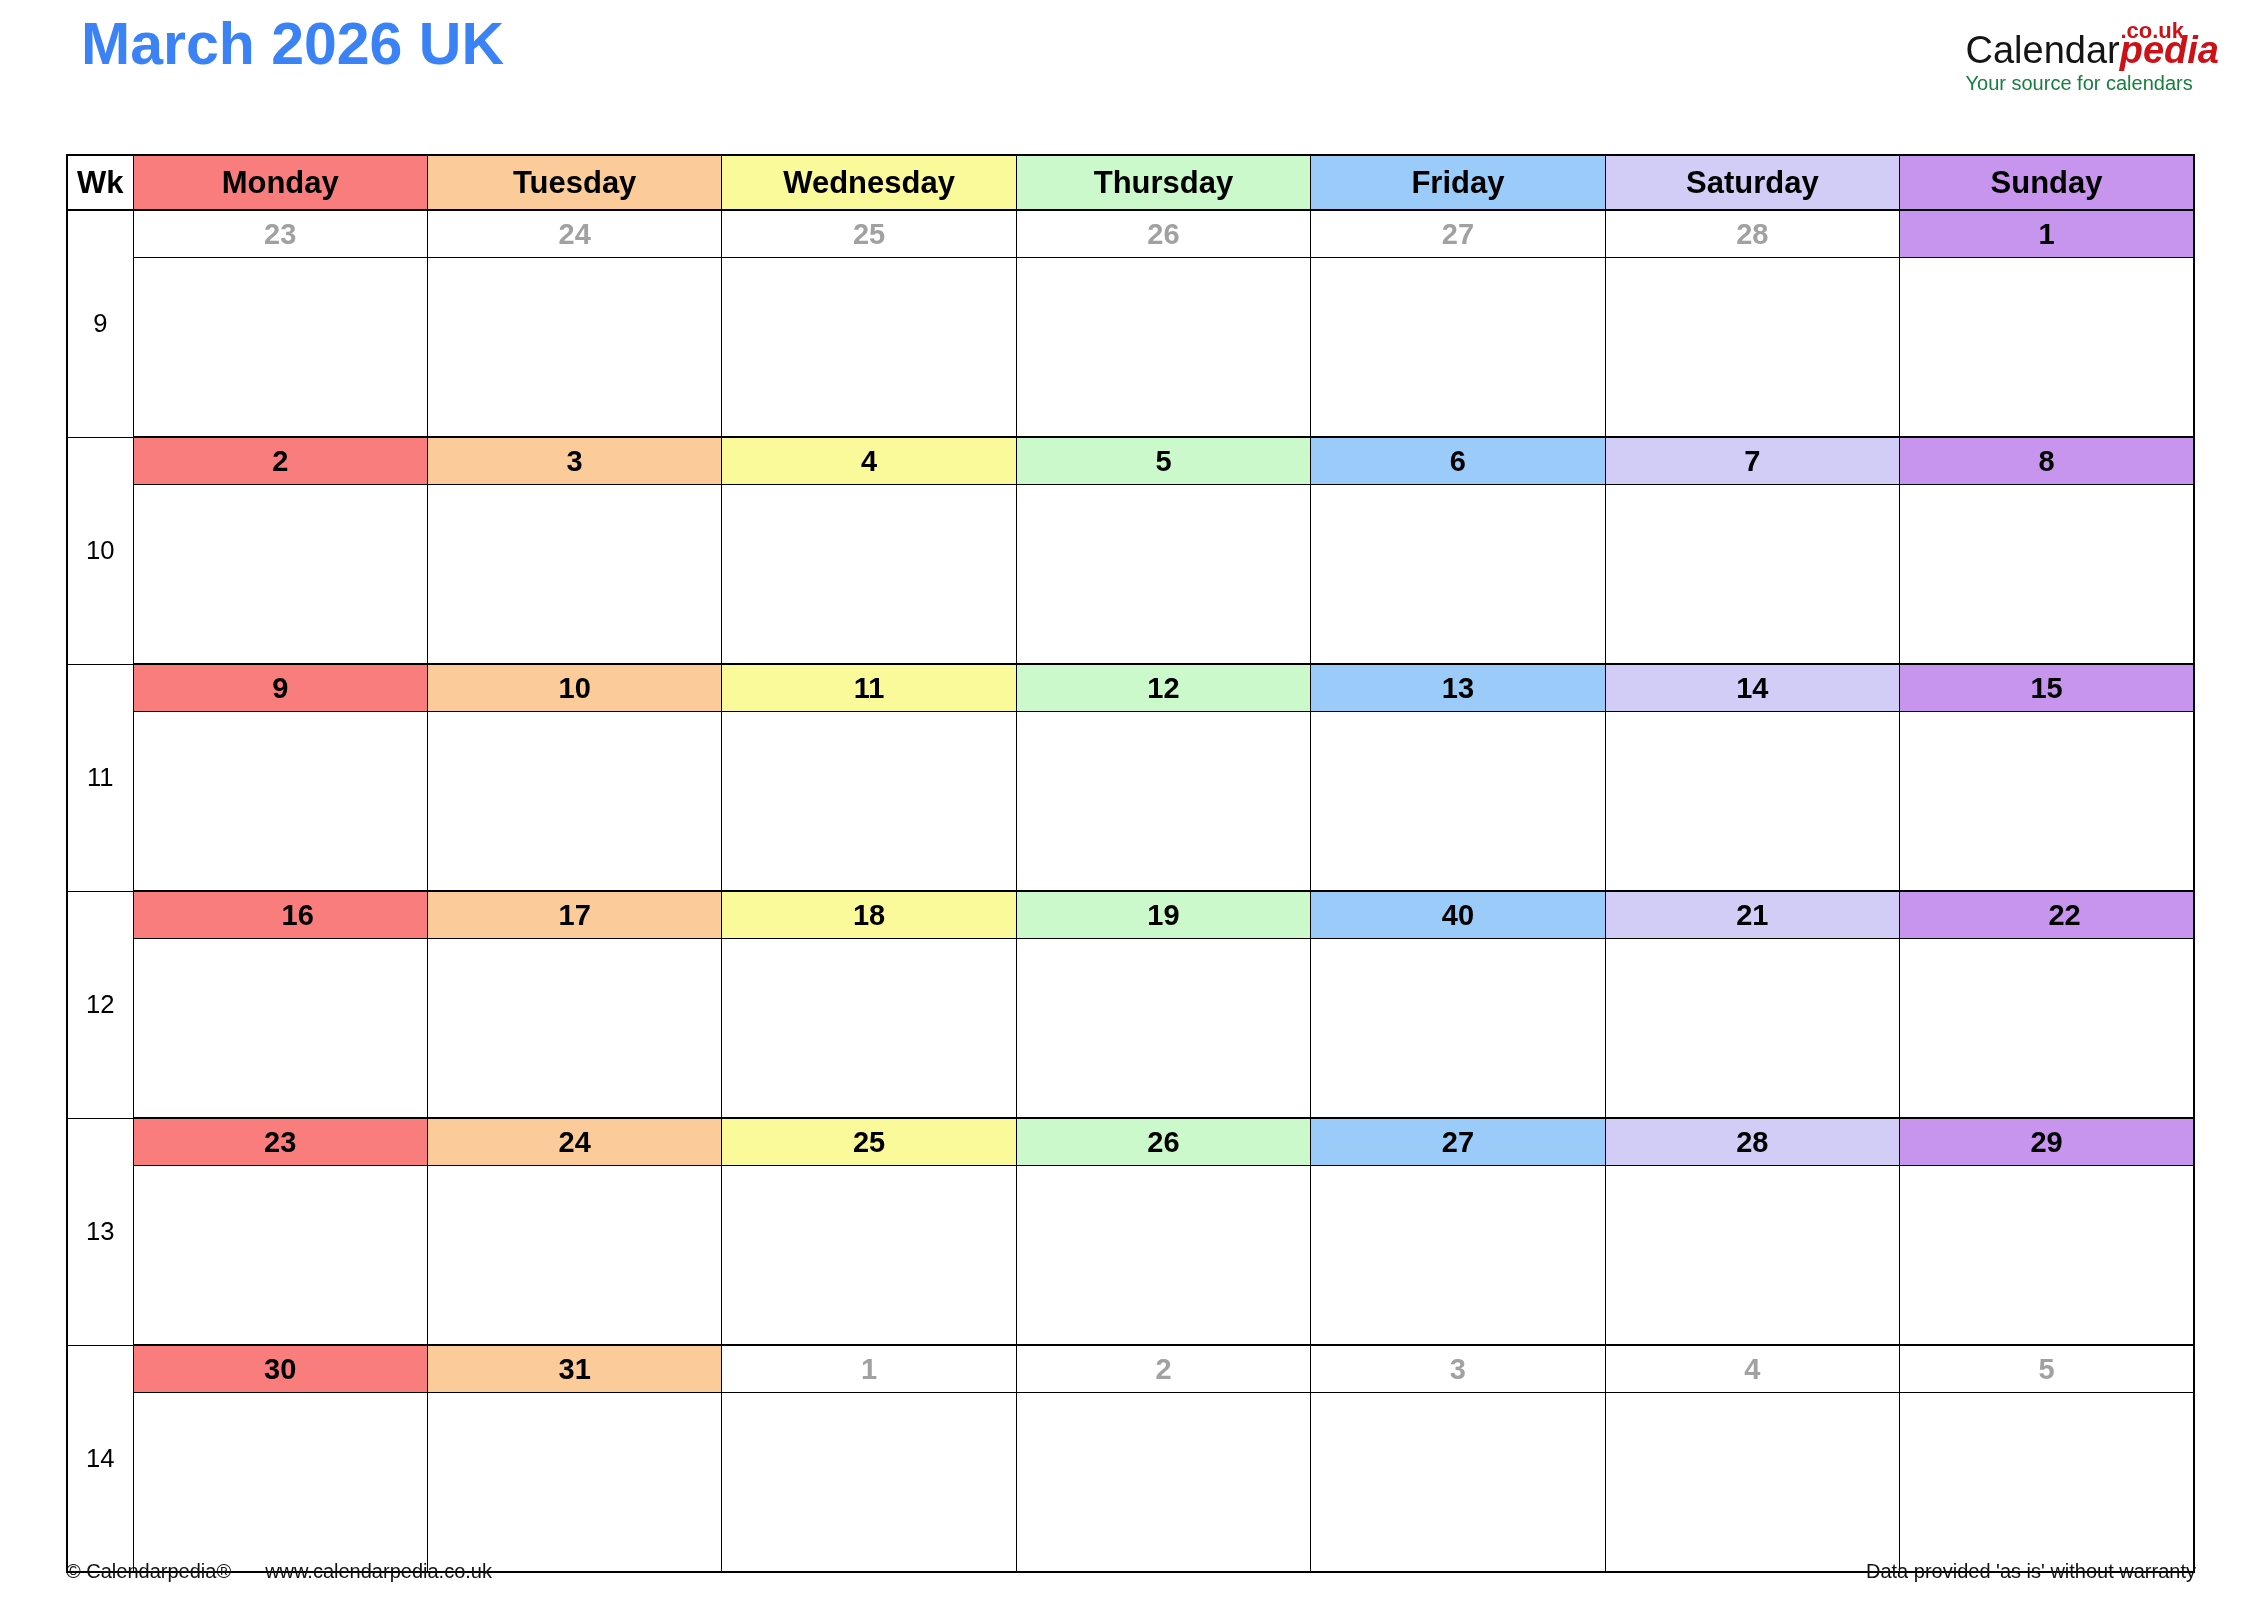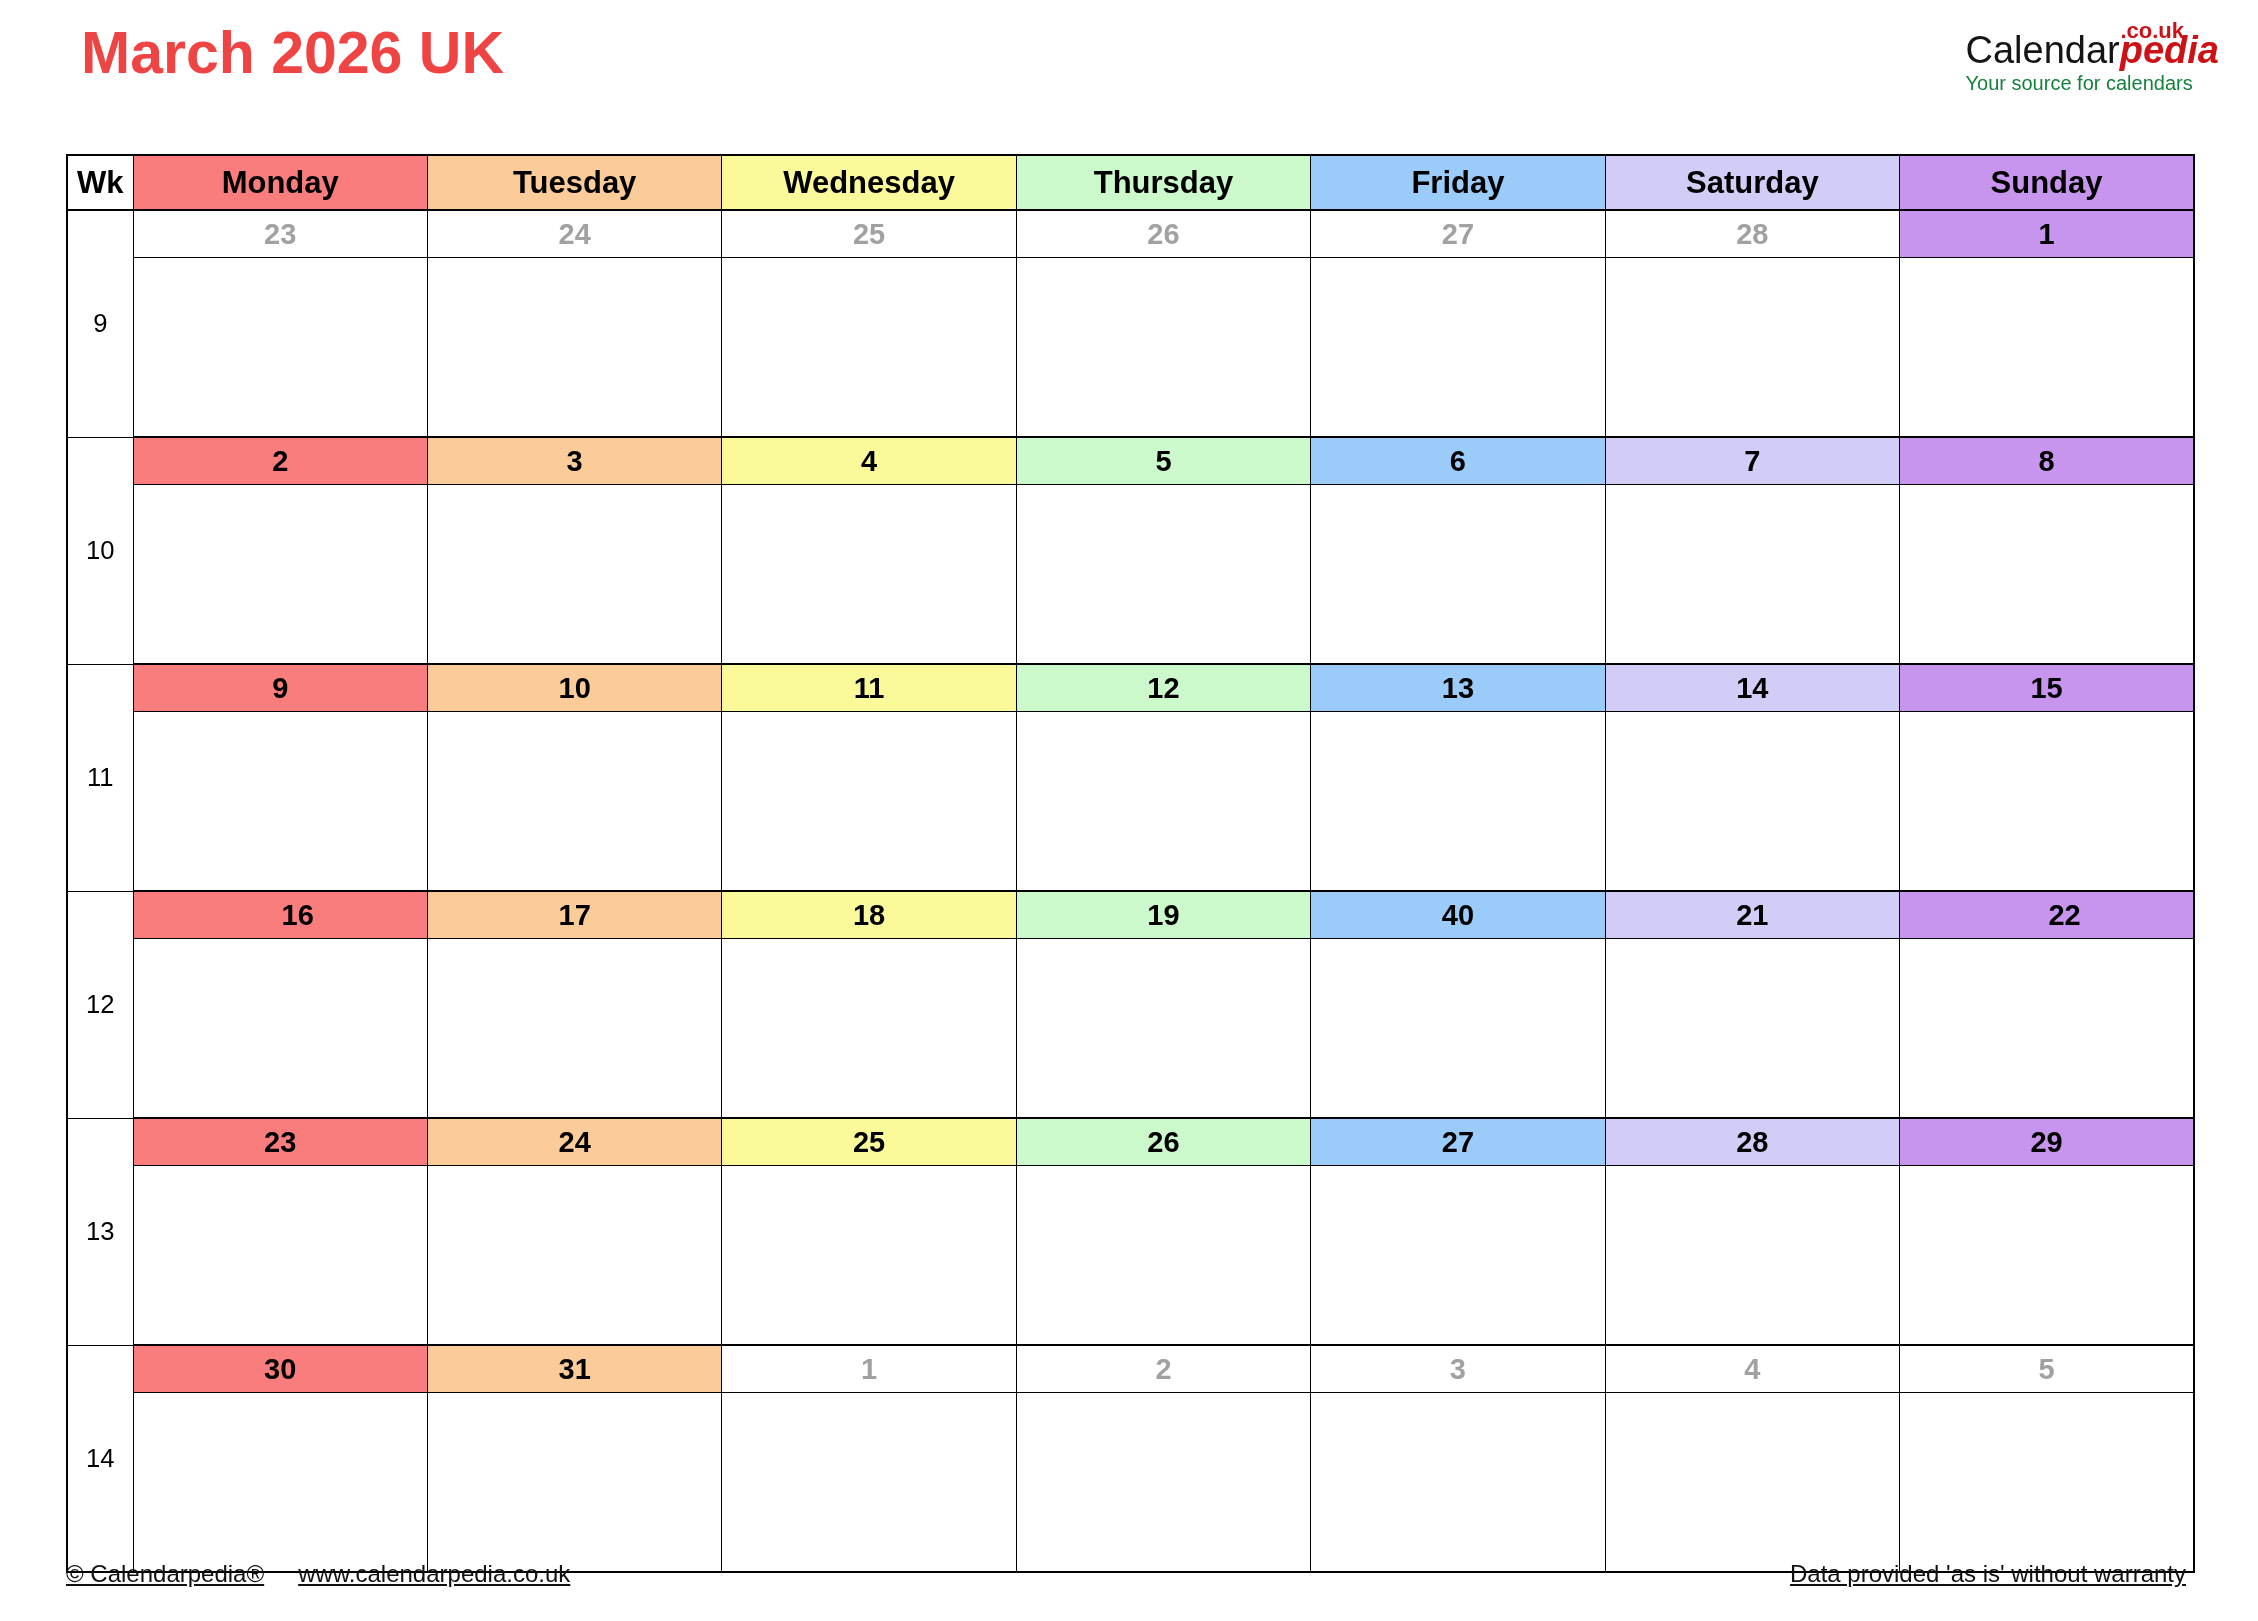--- a/index.html
+++ b/index.html
@@ -14,25 +14,25 @@
     width: 2258px;
     height: 1622px;
     background: #ffffff;
     overflow: hidden;
   }
 
   
   .page-title {
     position: absolute;
     left: 81px;
-    top: 19px;
+    top: 10px;
     font-size: 59px;
     font-weight: bold;
     letter-spacing: 0px;
-    color: #ef4444;
+    color: #3b82f6;
   }
 
   
   .logo {
     position: absolute;
     top: 19.4px;
     right: 39px;
     text-align: left;
     line-height: 1.05;
   }
@@ -108,28 +108,27 @@
   .notes-row td {
     height: 178px;
     background: #ffffff;
     border-bottom-width: 2.6px;
   }
 
   
   .footer {
     position: absolute;
     left: 66px;
-    right: 72px;
+    right: 62px;
     top: 1560px;
     display: flex;
     justify-content: space-between;
     align-items: baseline;
-    font-size: 24px;
+    font-size: 20px;
     color: #111;
-    text-decoration: underline;
   }
   .footer-left span { margin-right: 34px; }
   .footer-left span:last-child { margin-right: 0; }
   .footer-url { color: #111; text-decoration: none; }
 </style>
 </head>
 <body>
 
 <div class="sheet">
 

